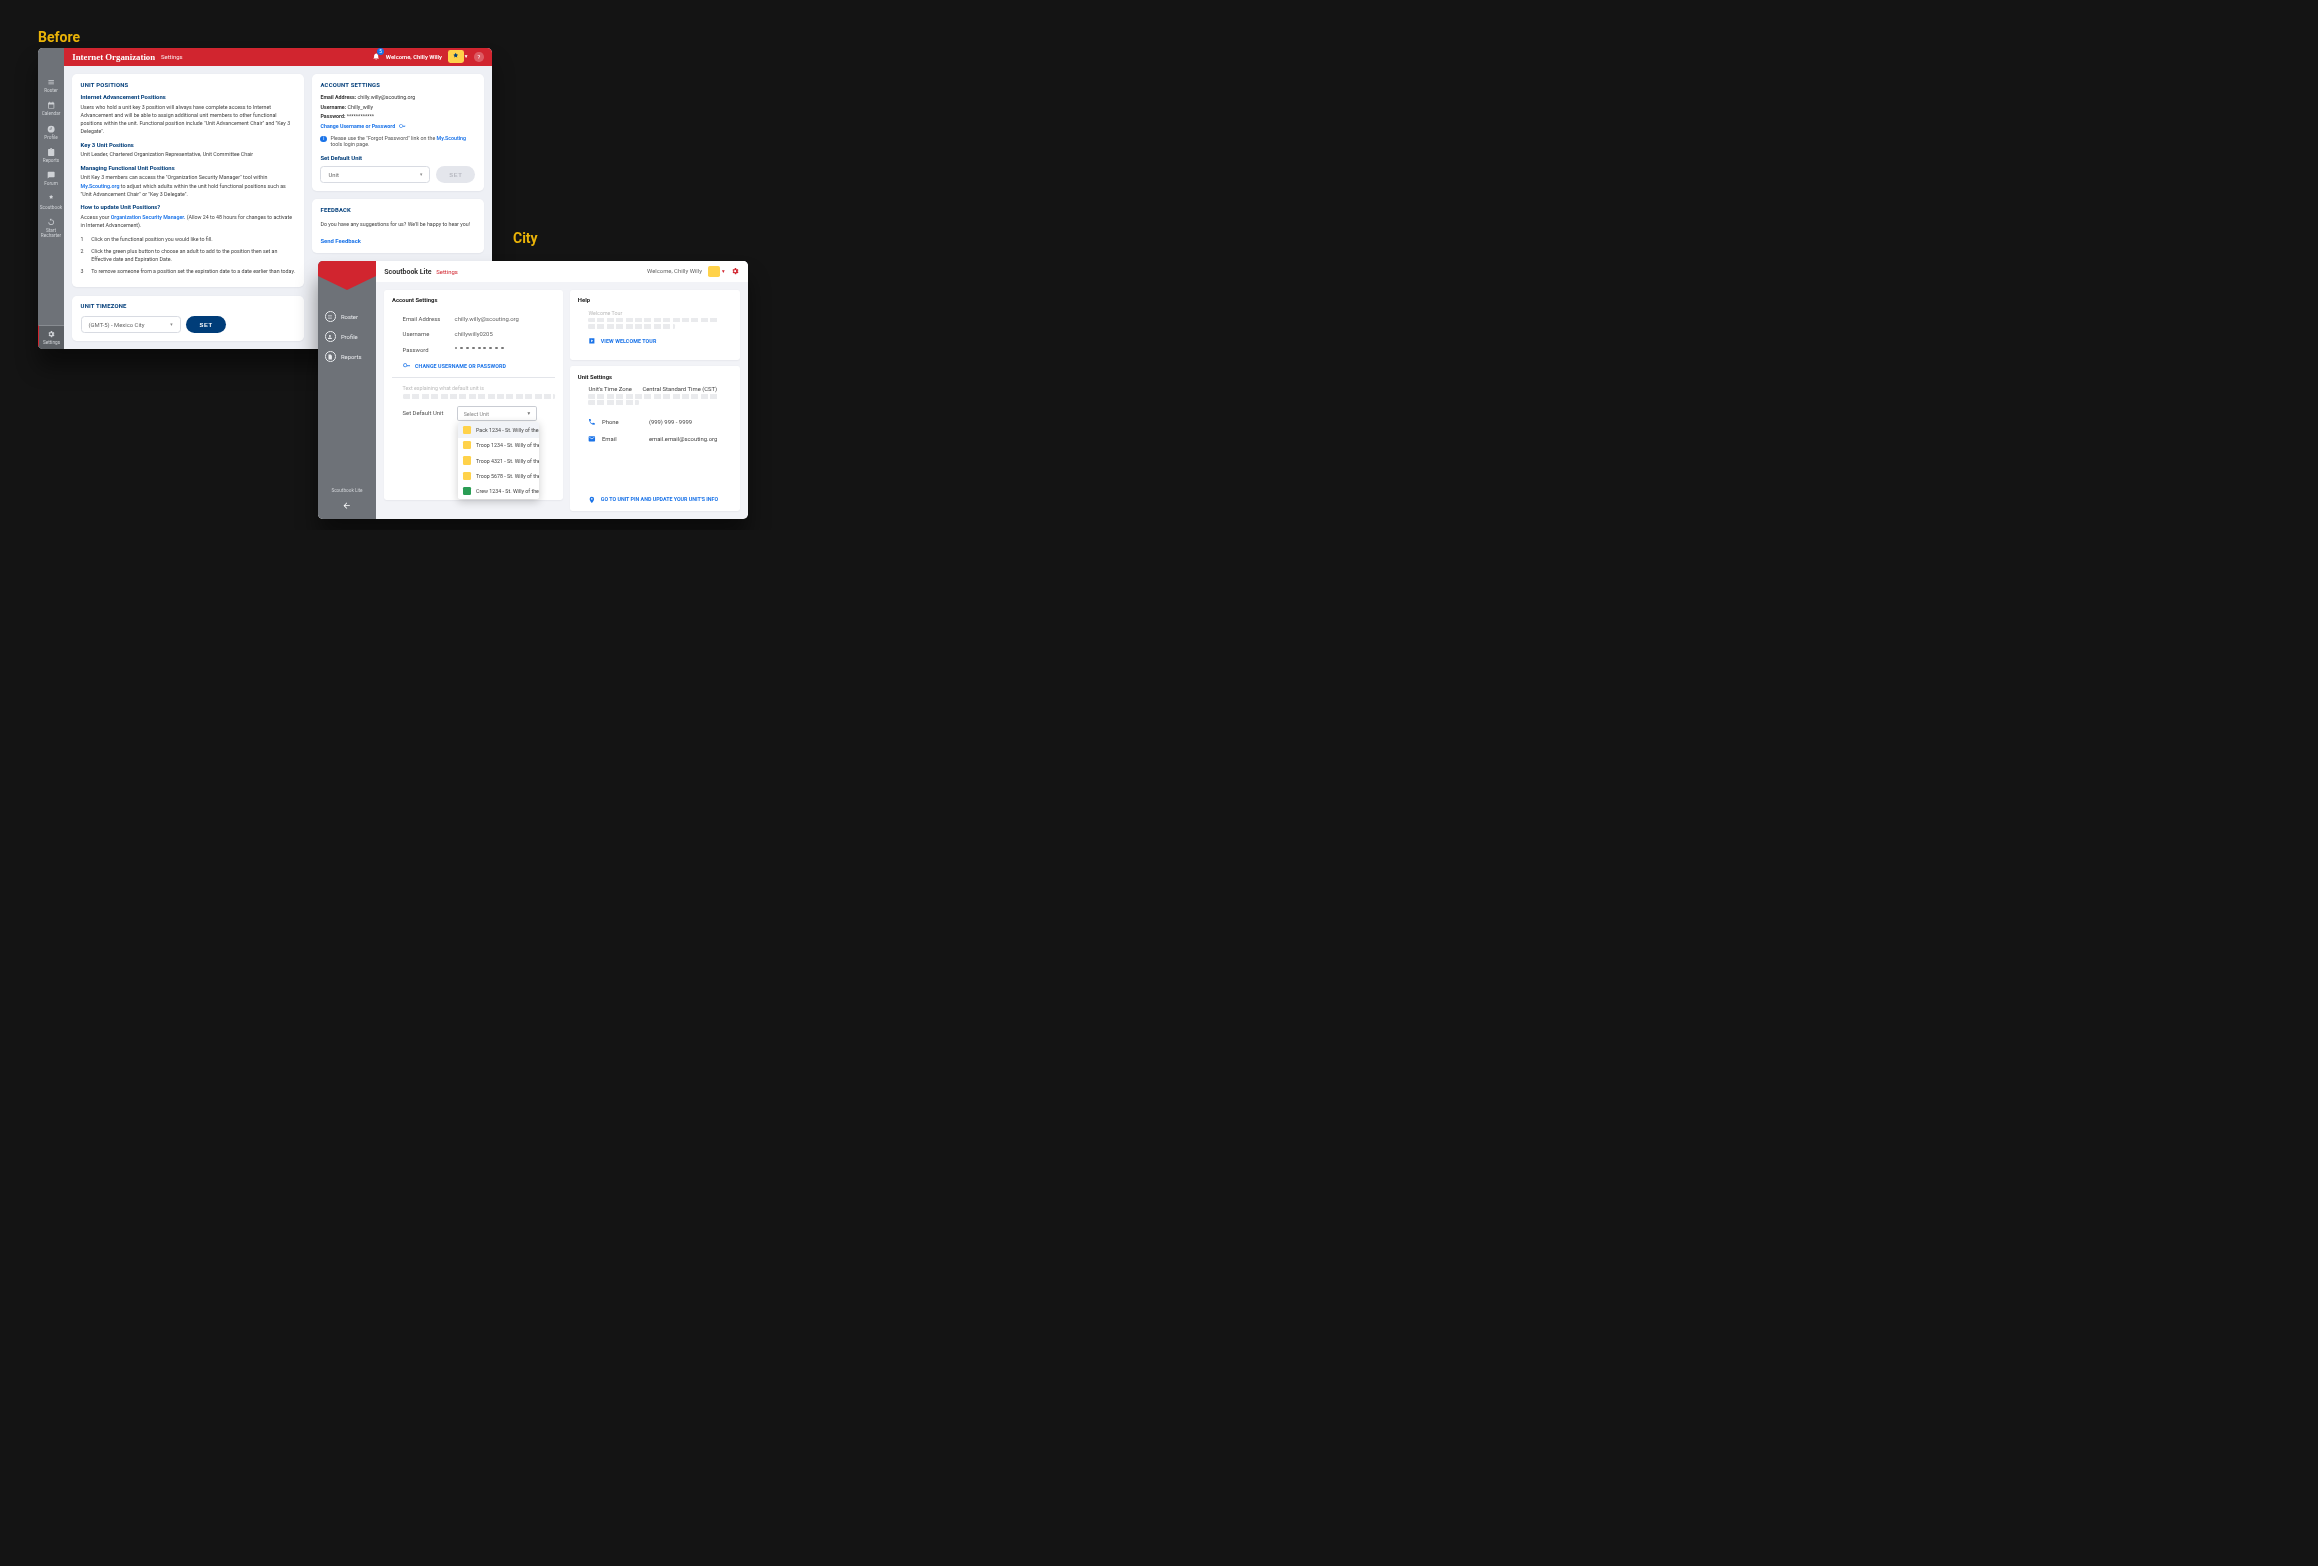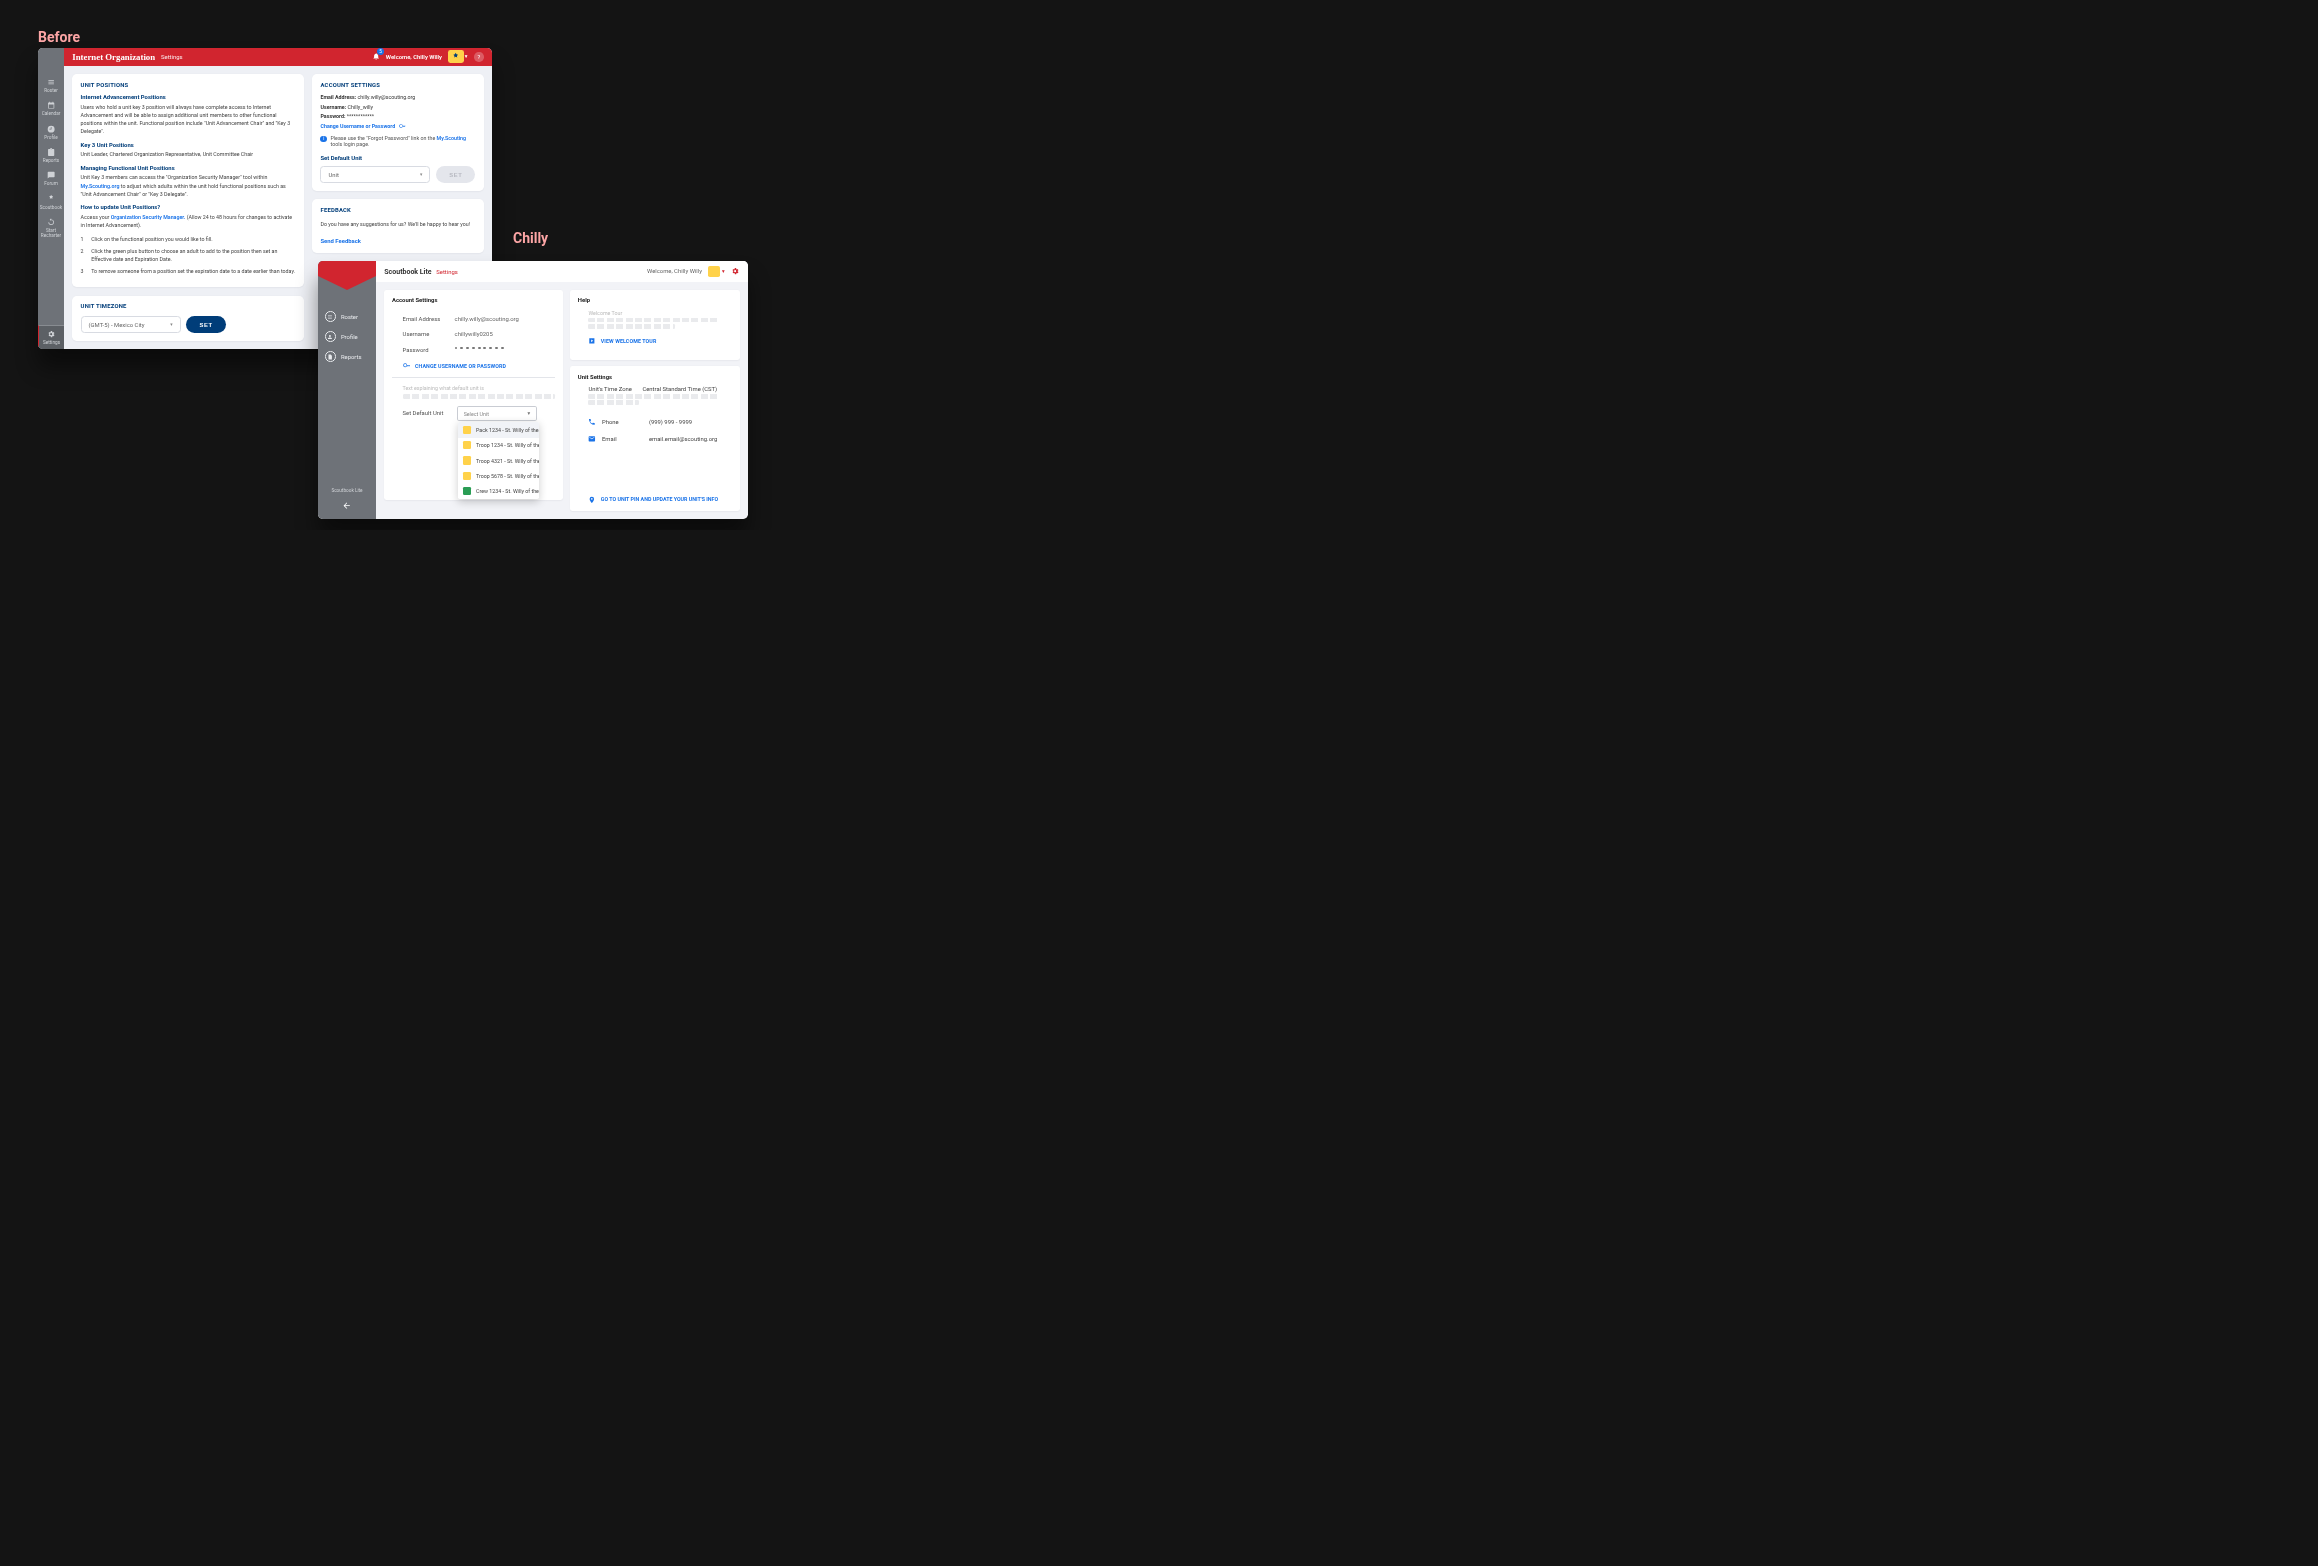--- a/index.html
+++ b/index.html
@@ -6,21 +6,21 @@
 body {
   background: #141414;
   font-family: -apple-system, BlinkMacSystemFont, "Segoe UI", Roboto, Arial, sans-serif;
   width: 782px;
   height: 530px;
   position: relative;
   overflow: hidden;
 }
 .label-before, .label-after {
   position: absolute;
-  color: #fca5a5;
+  color: #eab308;
   font-weight: 700;
   font-size: 14px;
 }
 .label-before { top: 29px; left: 38px; }
 .label-after { top: 230px; left: 513px; }
 
 
 .win-before {
   position: absolute;
   top: 48px; left: 38px;
@@ -205,21 +205,21 @@
 .a-go-link {
   display:flex; gap:4.7px; align-items:center; color:#1a73e8;
   font-size:5.3px; font-weight:700; padding-left:10.6px;
 }
 .a-go-link svg { width:7.7px;height:7.7px;fill:#1a73e8; }
 </style>
 </head>
 <body>
 
 <div class="label-before">Before</div>
-<div class="label-after">Chilly</div>
+<div class="label-after">City</div>
 
 <div class="win-before">
   <div class="b-sidebar">
     <div class="b-side-item">
       <svg viewBox="0 0 24 24">
           <path d="M4 6h16v2H4zm0 5h16v2H4zm0 5h16v2H4z"></path>
         </svg>
       <span>Roster</span>
     </div>
     <div class="b-side-item">

